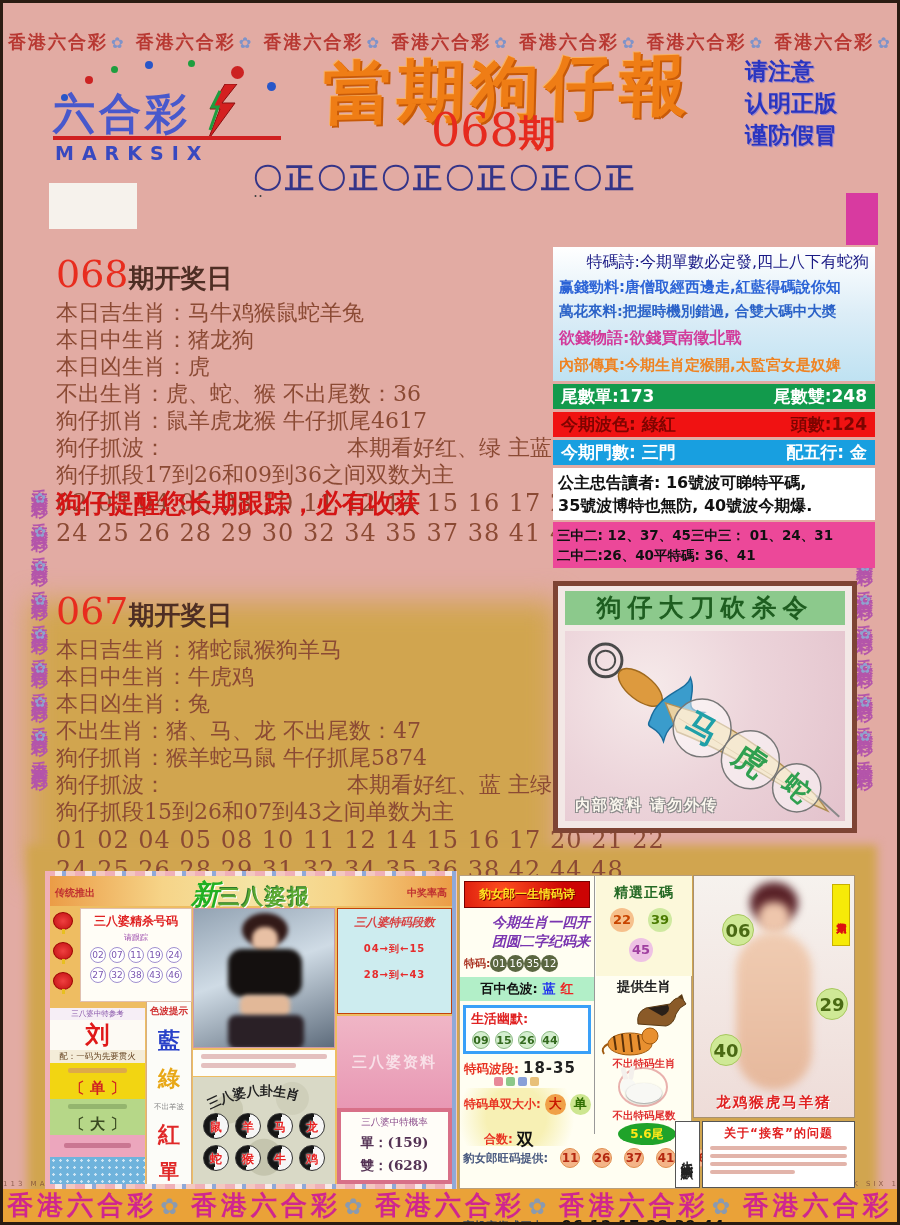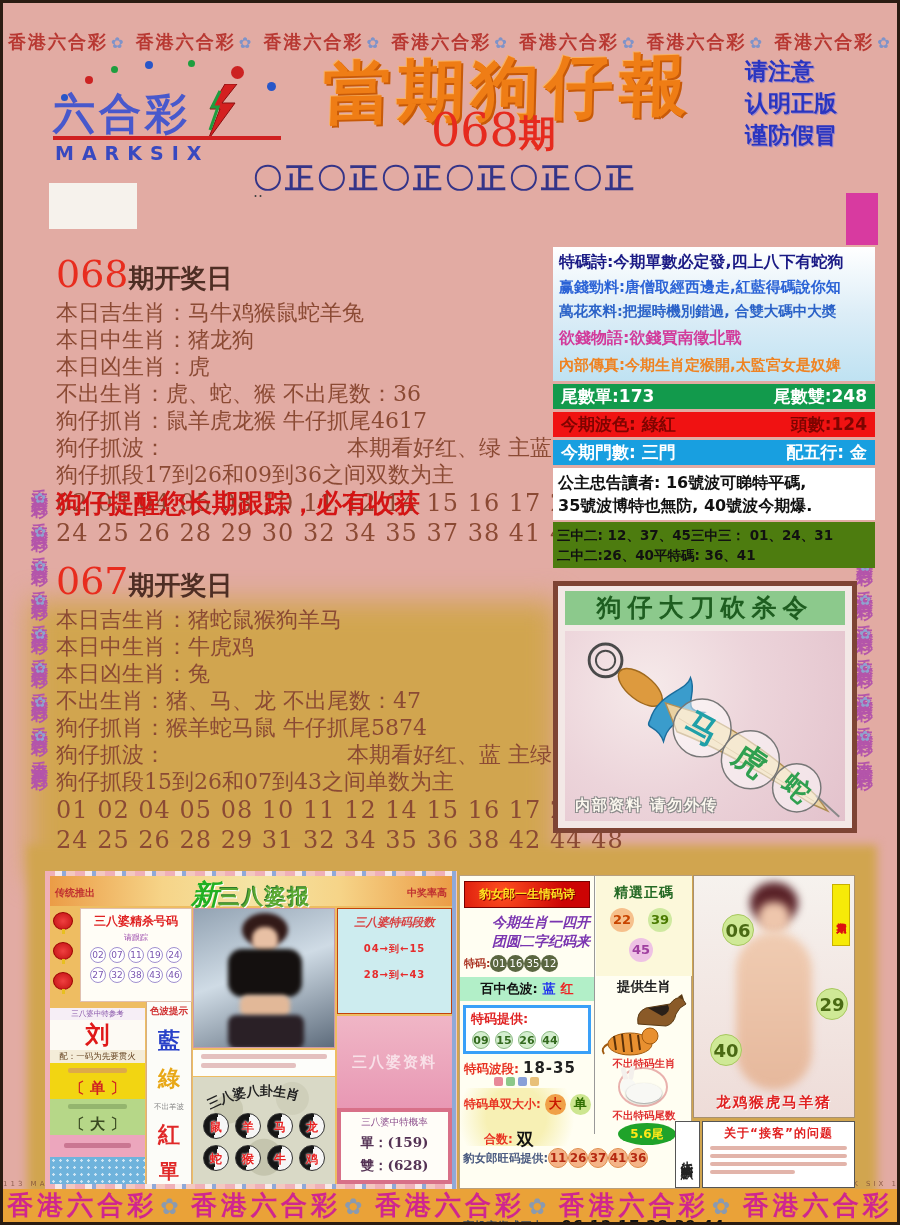--- a/index.html
+++ b/index.html
@@ -47,39 +47,39 @@
   #mpatch{left:843px;top:190px;width:32px;height:52px;background:#d83aa0;}
 
   
   .iblk{width:508px;color:#8b4a34;}
   .iblk .hd{margin-bottom:3px;margin-top:37px;}
   .iblk .hd .n{font-family:"DejaVu Serif",serif;font-size:38px;color:#e82c1e;}
   .iblk .hd .s{font-size:26px;color:#4e2e24;font-weight:600;}
   .iblk .ln{font-size:22px;line-height:27px;font-family:"DejaVu Serif",serif;white-space:nowrap;}
   .iblk .ln6{display:flex;justify-content:space-between;width:496px;}
   .iblk .nums{font-size:24px;line-height:30px;letter-spacing:1px;font-family:"DejaVu Serif",serif;white-space:nowrap;}
-  #b068{left:53px;top:212px;} #b067{left:53px;top:519px;}
+  #b068{left:53px;top:212px;} #b067{left:53px;top:549px;}
   #slogan{left:53px;top:483px;font-size:26px;font-weight:bold;color:#d41414;}
 
   
   #tips{left:550px;top:244px;width:322px;}
   #tips .secA{background:linear-gradient(180deg,#ffffff 0%,#dcedf7 50%,#bfe2f2 100%);padding:5px 6px 6px 6px;}
   #tips .secA div{white-space:nowrap;}
-  .t-poem{font-size:16px;font-weight:bold;color:#1a1a85;margin-bottom:5px;}
+  .t-poem{font-size:16px;font-weight:normal;color:#1a1a85;margin-bottom:5px;text-align:right;}
   .t-win{font-size:15px;font-weight:bold;color:#2b63d6;margin-bottom:5px;}
   .t-wan{font-size:14.5px;font-weight:bold;color:#2a62c8;margin-bottom:7px;}
   .t-yu{font-size:16px;font-weight:bold;color:#d23a9a;margin-bottom:7px;}
   .t-nb{font-size:15px;font-weight:bold;color:#ef8322;}
   .tbar{height:25px;line-height:25px;padding:0 8px;display:flex;justify-content:space-between;
     font-size:17px;font-weight:bold;margin-top:3px;white-space:nowrap;}
   .tbar.g{background:#129a4c;color:#fff;}
   .tbar.r{background:#f01212;color:#7e0400;}
   .tbar.b{background:#189fe0;color:#fff;}
   .tadv{background:#fff;margin-top:3px;padding:3px 5px;font-size:16px;font-weight:bold;color:#111;line-height:23px;white-space:nowrap;}
-  .tyel{background:#4d7c0f;margin-top:2px;padding:3px 4px;font-size:13.5px;font-weight:bold;color:#111;line-height:20px;white-space:nowrap;}
+  .tyel{background:#ec4899;margin-top:2px;padding:3px 4px;font-size:13.5px;font-weight:bold;color:#111;line-height:20px;white-space:nowrap;}
 
   
   #knife{left:550px;top:578px;width:304px;height:252px;border:5px solid #7e4434;background:#f3e8e6;}
   .ktitle{margin:5px 7px 0 7px;background:#8cc98c;color:#1e5e20;font-size:25px;font-weight:bold;
     text-align:center;height:34px;line-height:34px;letter-spacing:6px;}
   .kimg{position:absolute;left:7px;top:45px;right:7px;bottom:7px;
     background:radial-gradient(circle at 30% 30%,#f6eaea 0%,#ecd4da 45%,#e3c2cc 100%);}
   .kfoot{position:absolute;left:10px;bottom:6px;font-size:15px;font-weight:bold;color:#fbf7ee;
     text-shadow:1px 1px 0 #8a8a8a,-1px -1px 0 #8a8a8a,1px -1px 0 #8a8a8a,-1px 1px 0 #8a8a8a;letter-spacing:2px;}
 
@@ -197,21 +197,21 @@
   .anim{position:absolute;}
   .buchu1{position:absolute;left:136px;top:181px;width:96px;font-size:10.5px;font-weight:bold;color:#e03030;text-align:center;white-space:nowrap;}
   .rabbitwrap{position:absolute;left:158px;top:193px;width:52px;height:38px;}
   .rring{position:absolute;left:0;top:-2px;width:50px;height:40px;border:2px solid #e09090;border-radius:50%;opacity:.7;}
   .rbody{position:absolute;left:8px;top:14px;width:36px;height:20px;background:#f8f8f4;border-radius:50%;box-shadow:0 1px 2px #999;}
   .rhead{position:absolute;left:2px;top:10px;width:16px;height:14px;background:#f8f8f4;border-radius:50%;}
   .rear{position:absolute;width:5px;height:14px;background:#f4f0ec;border-radius:3px;}
   .buchu2{position:absolute;left:136px;top:233px;width:96px;font-size:10.5px;font-weight:bold;color:#e03030;text-align:center;white-space:nowrap;}
   .wsellipse{position:absolute;left:158px;top:247px;width:58px;height:22px;background:#1fa32a;border-radius:50%;
     color:#ffe818;font-size:12px;font-weight:bold;text-align:center;line-height:22px;}
-  .wangrow{position:absolute;left:3px;top:272px;display:flex;align-items:center;gap:0;white-space:nowrap;}
+  .wangrow{position:absolute;left:3px;top:272px;display:flex;align-items:center;gap:12px;white-space:nowrap;}
   .wang-l{font-size:11.5px;font-weight:bold;color:#4a5a80;}
   .wang-c{width:20px;height:20px;line-height:19px;border-radius:50%;background:#f4b488;border:1px solid #e09050;
     color:#b42810;font-size:12px;font-weight:bold;text-align:center;}
   .fushirow{position:absolute;left:3px;top:297px;display:flex;align-items:baseline;gap:2px;white-space:nowrap;margin-top:44px;}
   .fushi-l{font-size:11.5px;font-weight:bold;color:#3a4a60;}
   .fushi-v{font-size:14.5px;font-weight:bold;color:#111;letter-spacing:1px;}
 
   
   #humor{left:672px;top:1118px;width:25px;height:67px;background:#fff;border:1px solid #555;
     writing-mode:vertical-rl;text-orientation:upright;font-size:12.5px;font-weight:bold;color:#222;
@@ -511,21 +511,21 @@
       <span class="tema-c">16</span>
       <span class="tema-c">35</span>
       <span class="tema-c">12</span>
     </div>
     <div class="greenbar">
       <span class="lb">百中色波:</span>
       <span class="bl">蓝</span>
       <span class="rd">红</span>
     </div>
     <div class="bluebox">
-      <div class="bb-l">特码提供:</div>
+      <div class="bb-l">生活幽默:</div>
       <div class="bb-row">
         <span class="bb-c">09</span>
         <span class="bb-c">15</span>
         <span class="bb-c">26</span>
         <span class="bb-c">44</span>
       </div>
     </div>
     <div class="bodrow">
       <span class="bod-l">特码波段:</span>
       <span class="bod-v">18-35</span>

